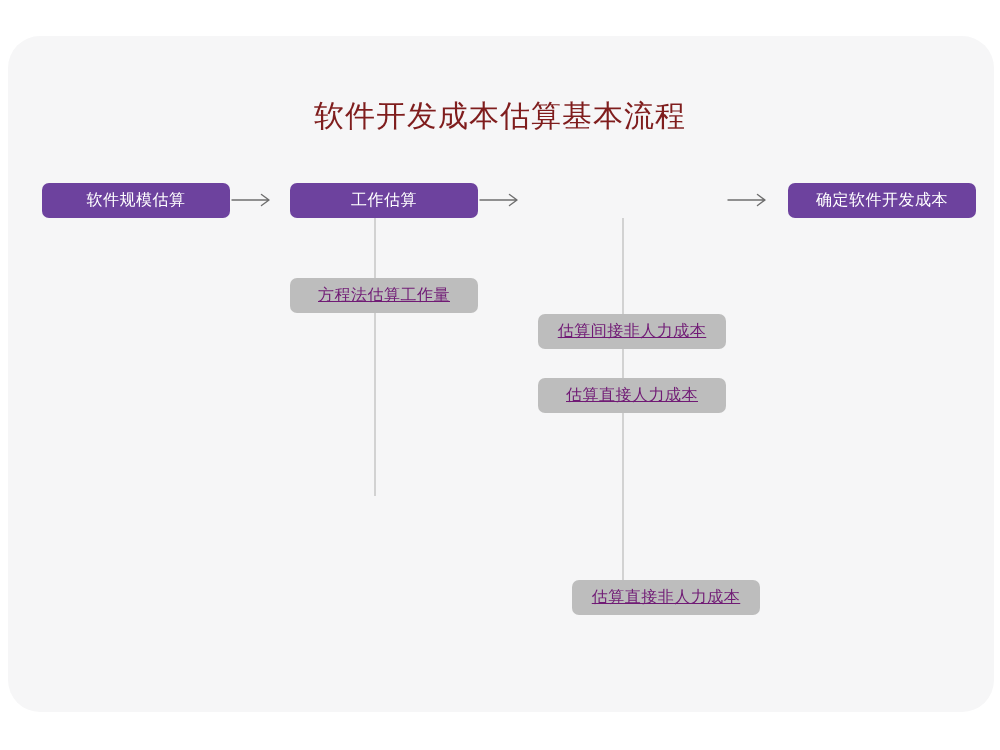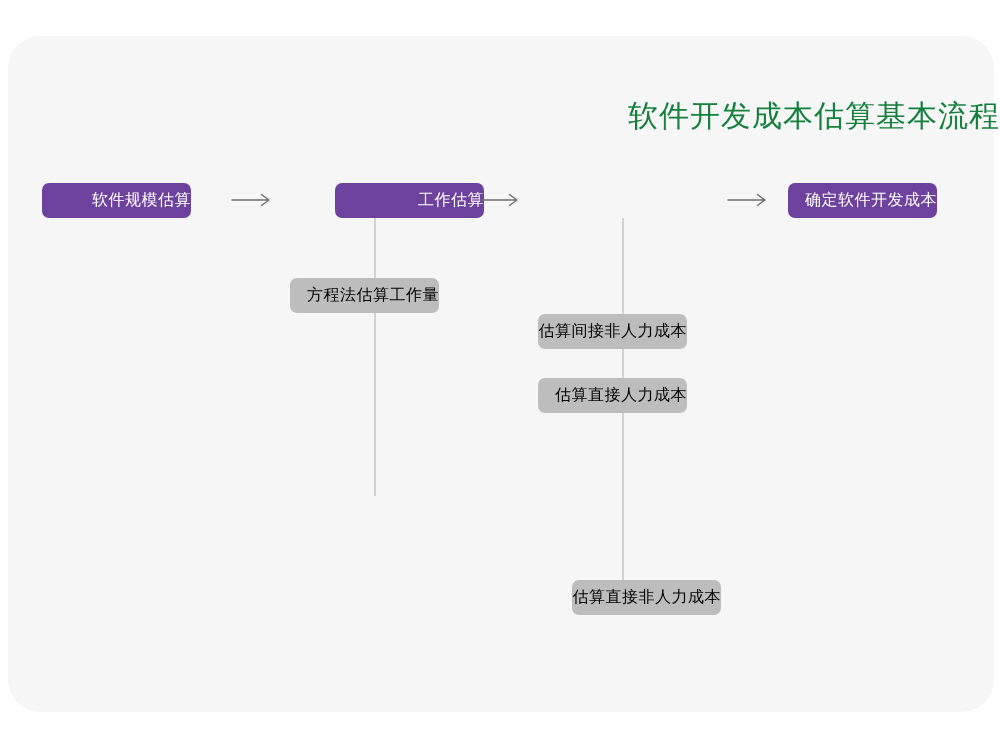--- a/index.html
+++ b/index.html
@@ -18,51 +18,51 @@
     left: 8px; top: 36px;
     width: 986px; height: 676px;
     background: #f6f6f7;
     border-radius: 32px;
     z-index: 0;
   }
   .title {
     position: absolute;
     left: 0; top: 96px;
     width: 100%;
-    text-align: right;
+    text-align: center;
     font-size: 30px;
     font-weight: 400;
     letter-spacing: 1px;
-    color: #15803d;
+    color: #7f1d1d;
     z-index: 3;
   }
   .vline {
     position: absolute;
     width: 2px;
     background: #d2d2d2;
     z-index: 1;
   }
   .node {
     position: absolute;
-    width: 149px; height: 35px;
+    width: 188px; height: 35px;
     border-radius: 7px;
     display: flex;
     align-items: center;
-    justify-content: flex-end;
+    justify-content: center;
     z-index: 2;
   }
   .node span {
     font-size: 16px;
     letter-spacing: 0.5px;
     white-space: nowrap;
   }
   .node.purple { background: #6d429e; }
   .node.purple span { color: #ffffff; }
   .node.gray { background: #bdbdbd; }
-  .node.gray span { color: #000000; }
+  .node.gray span { color: #701a75; text-decoration: underline; }
   .arrow {
     position: absolute;
     z-index: 2;
   }
   .arrow path {
     stroke: #6f6f6f;
     stroke-width: 1.4;
     fill: none;
     stroke-linecap: round;
     stroke-linejoin: round;
@@ -76,21 +76,21 @@
   <div class="card"></div>
 
   <h1 class="title">软件开发成本估算基本流程</h1>
 
   <div class="vline" style="left:374px; top:218px; height:278px;"></div>
   <div class="vline" style="left:622px; top:218px; height:380px;"></div>
 
   <div class="node purple" style="left:42px; top:183px;">
     <span>软件规模估算</span>
   </div>
-  <div class="node purple" style="left:290px; top:183px;margin-left:45px;">
+  <div class="node purple" style="left:290px; top:183px;">
     <span>工作估算</span>
   </div>
   <div class="node purple" style="left:788px; top:183px;">
     <span>确定软件开发成本</span>
   </div>
 
   <svg class="arrow" style="left:230px; top:192px;" width="42" height="16" viewBox="0 0 42 16">
     <path d="M2 8 H 38 M31.5 2.5 L 39 8 L 31.5 13.5"></path>
   </svg>
   <svg class="arrow" style="left:478px; top:192px;" width="42" height="16" viewBox="0 0 42 16">

